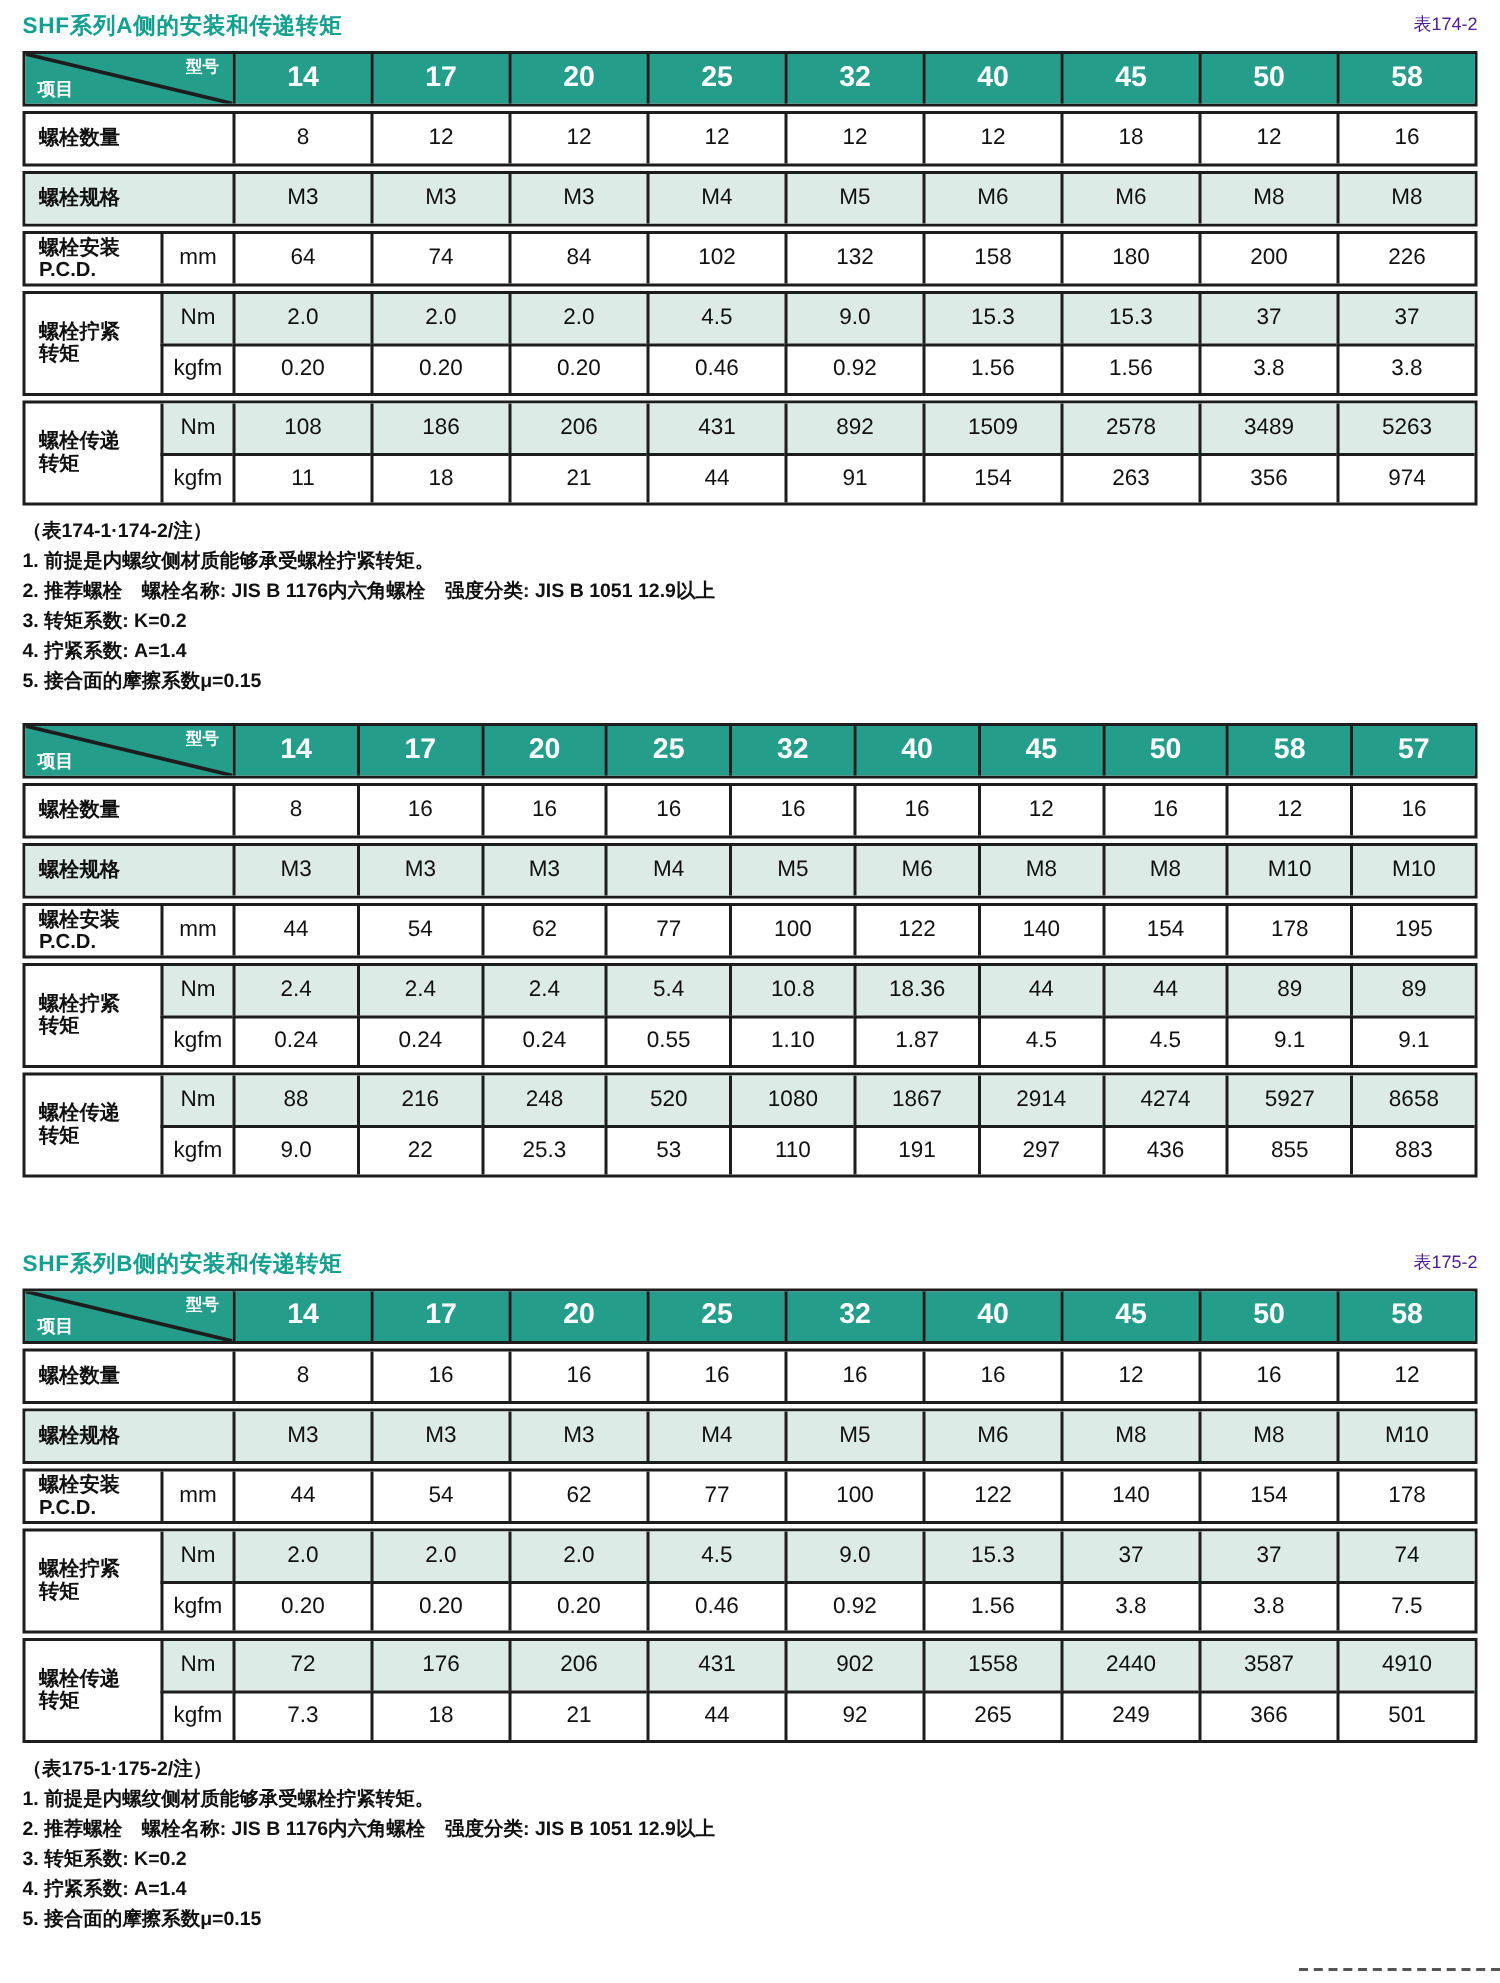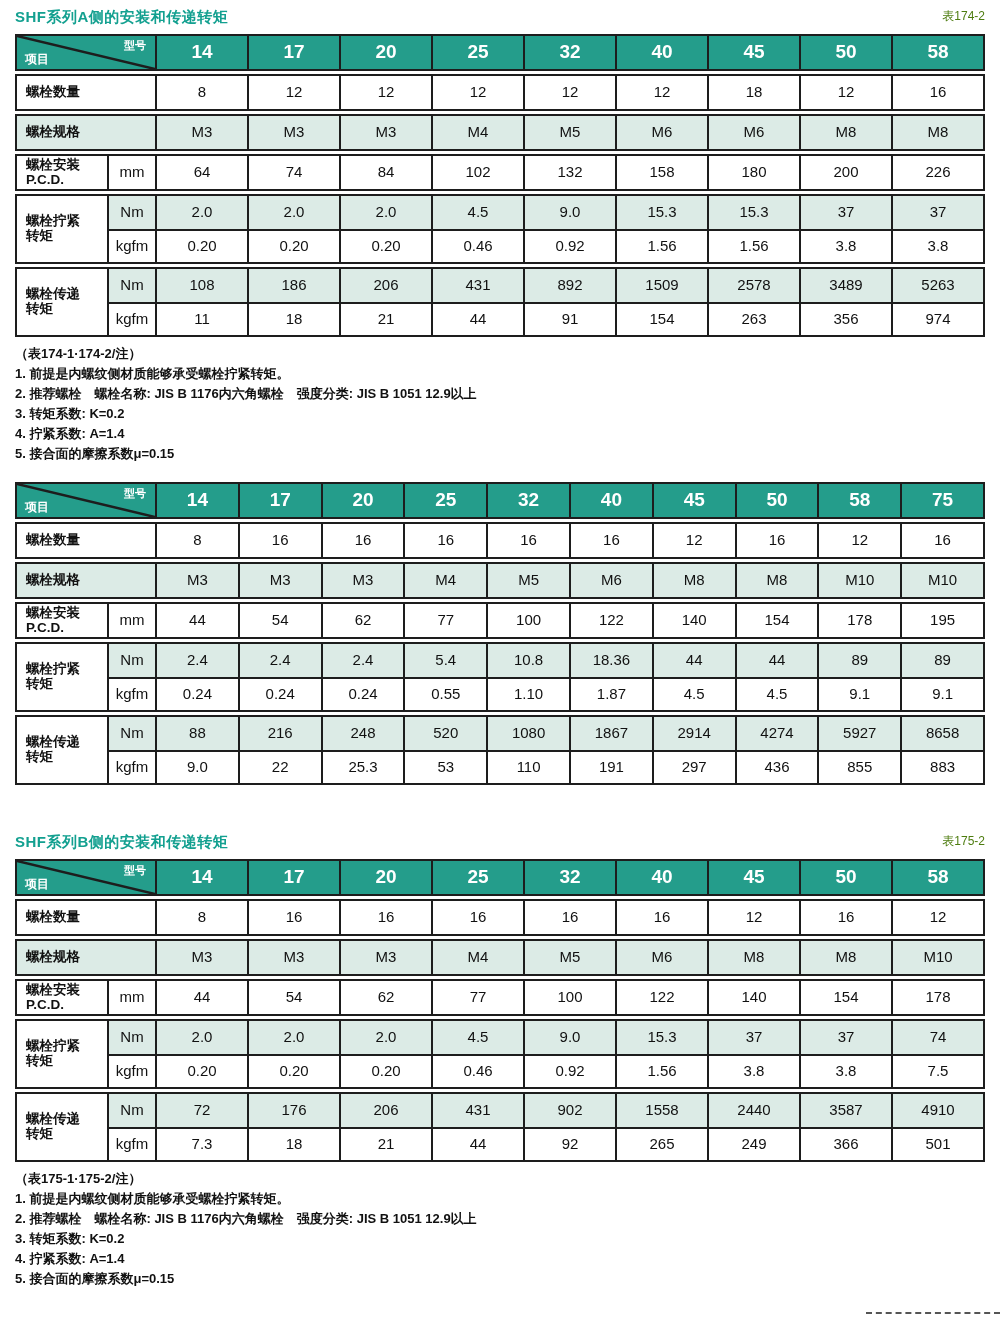--- a/index.html
+++ b/index.html
@@ -4,21 +4,21 @@
 <style>
   *{box-sizing:border-box;margin:0;padding:0}
   html,body{background:#fff}
   body{
     width:1000px;height:1322px;position:relative;overflow:hidden;
     font-family:"Liberation Sans","DejaVu Sans",sans-serif;
     padding:8px 15px 0 15px;color:#111;
   }
   .caption{display:flex;justify-content:space-between;align-items:flex-start;height:23px;margin-bottom:3px}
   .t-title{color:var(--title,#13a090);font-weight:bold;font-size:15px;letter-spacing:.5px}
-  .t-ref{font-size:12px;color:#4d7c0f}
+  .t-ref{font-size:12px;color:#4c1d95}
   .section2{margin-top:18px}
   .section3{margin-top:48px}
   .notes{margin-top:7px}
   .note-line{font-size:13px;font-weight:bold;line-height:20px;color:#111;white-space:pre-wrap}
   .band{display:grid;border:2px solid var(--border,#1d1d1d);margin-top:3px;background:#fff}
   .band.first{margin-top:0}
   .cell{
     display:flex;align-items:center;justify-content:center;
     border-left:2px solid var(--border,#1d1d1d);
     font-size:15px;min-height:33px;line-height:1.1;
@@ -184,21 +184,21 @@
         </div>
         <div class="cell h">14</div>
         <div class="cell h">17</div>
         <div class="cell h">20</div>
         <div class="cell h">25</div>
         <div class="cell h">32</div>
         <div class="cell h">40</div>
         <div class="cell h">45</div>
         <div class="cell h">50</div>
         <div class="cell h">58</div>
-        <div class="cell h">75</div>
+        <div class="cell h">57</div>
       </div>
       <div class="band" style="grid-template-columns: 90px 48px repeat(10, 1fr); grid-auto-rows: 33px;">
         <div class="cell label" style="grid-column: 1 / 3;">螺栓数量</div>
         <div class="cell v">8</div>
         <div class="cell v">16</div>
         <div class="cell v">16</div>
         <div class="cell v">16</div>
         <div class="cell v">16</div>
         <div class="cell v">16</div>
         <div class="cell v">12</div>

